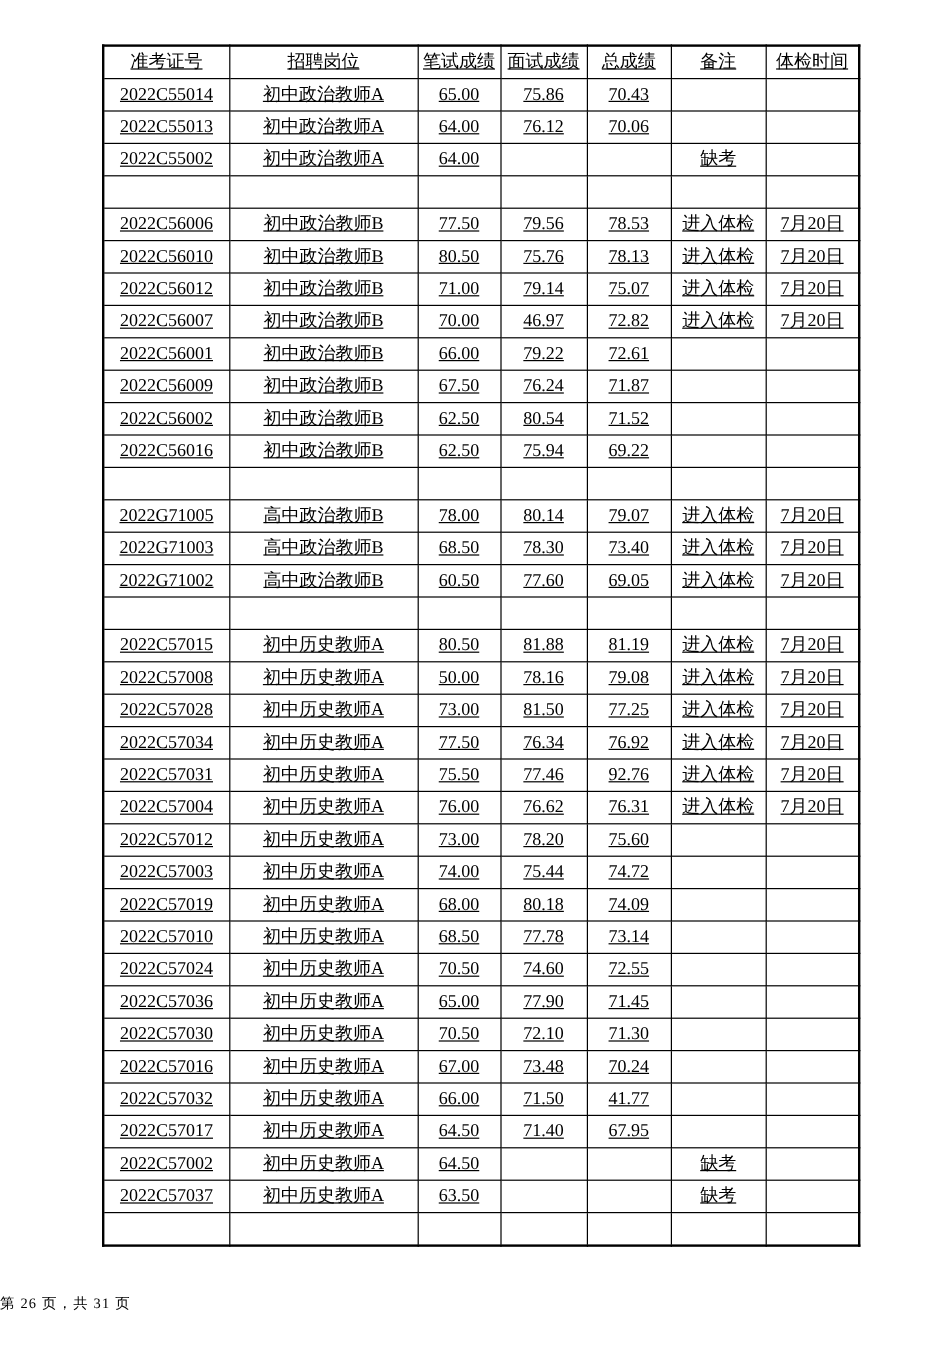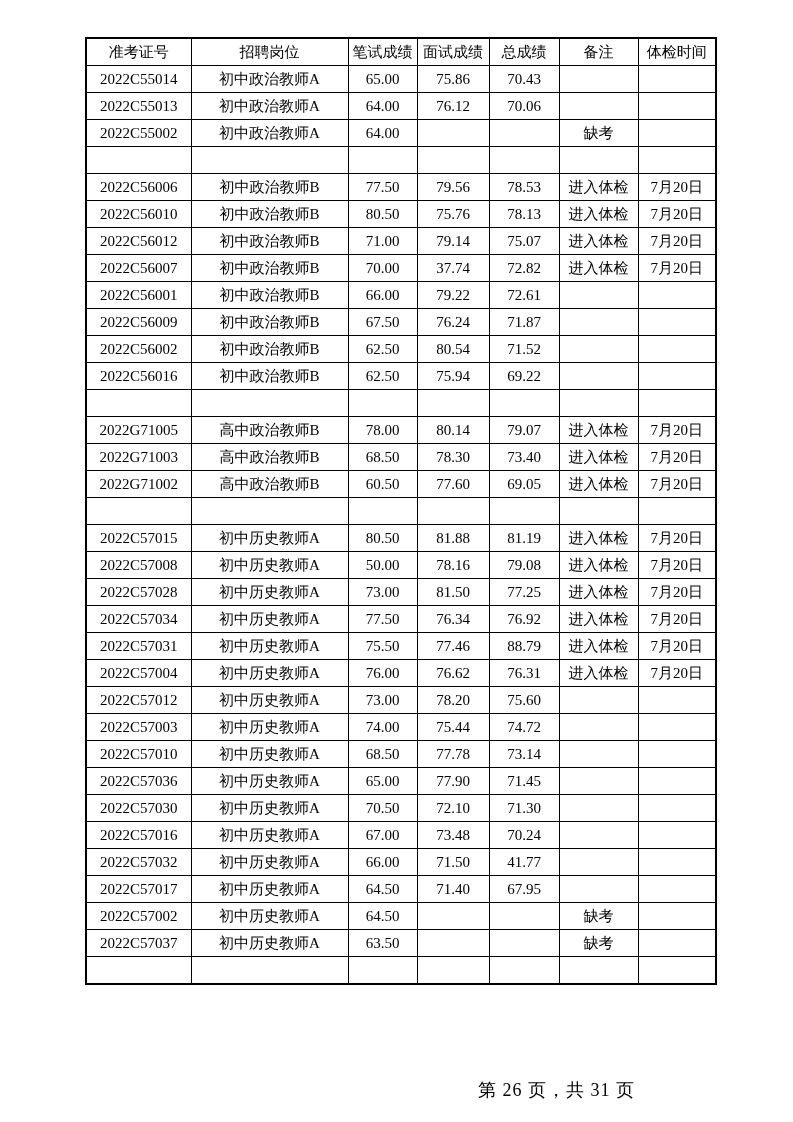--- a/index.html
+++ b/index.html
@@ -19,41 +19,42 @@
     position: absolute;
     inset: 0;
   }
   table.results-table {
     position: absolute;
     left: 85px;
     top: 37px;
     border-collapse: collapse;
     table-layout: fixed;
     border: 2px solid #000000;
+    text-decoration: underline;
   }
   table.results-table th,
   table.results-table td {
     border: 1px solid #000000;
     height: 26px;
     padding: 0 2px;
     text-align: center;
     vertical-align: middle;
     font-size: 15px;
     font-weight: normal;
     line-height: 1;
     white-space: nowrap;
     overflow: hidden;
   }
   .footer {
     position: absolute;
     top: 1078px;
     left: 0;
     width: 635px;
-    text-align: right;
-    font-size: 18px;
+    text-align: left;
+    font-size: 12px;
     letter-spacing: 1px;
   }
 </style>
 </head>
 <body>
 
 <div class="page">
 
   <table class="results-table">
     <colgroup>
@@ -137,21 +138,21 @@
           <td>71.00</td>
           <td>79.14</td>
           <td>75.07</td>
           <td>进入体检</td>
           <td>7月20日</td>
         </tr>
         <tr>
           <td>2022C56007</td>
           <td>初中政治教师B</td>
           <td>70.00</td>
-          <td>37.74</td>
+          <td>46.97</td>
           <td>72.82</td>
           <td>进入体检</td>
           <td>7月20日</td>
         </tr>
         <tr>
           <td>2022C56001</td>
           <td>初中政治教师B</td>
           <td>66.00</td>
           <td>79.22</td>
           <td>72.61</td>
@@ -264,21 +265,21 @@
           <td>76.34</td>
           <td>76.92</td>
           <td>进入体检</td>
           <td>7月20日</td>
         </tr>
         <tr>
           <td>2022C57031</td>
           <td>初中历史教师A</td>
           <td>75.50</td>
           <td>77.46</td>
-          <td>88.79</td>
+          <td>92.76</td>
           <td>进入体检</td>
           <td>7月20日</td>
         </tr>
         <tr>
           <td>2022C57004</td>
           <td>初中历史教师A</td>
           <td>76.00</td>
           <td>76.62</td>
           <td>76.31</td>
           <td>进入体检</td>
@@ -296,25 +297,43 @@
         <tr>
           <td>2022C57003</td>
           <td>初中历史教师A</td>
           <td>74.00</td>
           <td>75.44</td>
           <td>74.72</td>
           <td></td>
           <td></td>
         </tr>
         <tr>
+          <td>2022C57019</td>
+          <td>初中历史教师A</td>
+          <td>68.00</td>
+          <td>80.18</td>
+          <td>74.09</td>
+          <td></td>
+          <td></td>
+        </tr>
+        <tr>
           <td>2022C57010</td>
           <td>初中历史教师A</td>
           <td>68.50</td>
           <td>77.78</td>
           <td>73.14</td>
+          <td></td>
+          <td></td>
+        </tr>
+        <tr>
+          <td>2022C57024</td>
+          <td>初中历史教师A</td>
+          <td>70.50</td>
+          <td>74.60</td>
+          <td>72.55</td>
           <td></td>
           <td></td>
         </tr>
         <tr>
           <td>2022C57036</td>
           <td>初中历史教师A</td>
           <td>65.00</td>
           <td>77.90</td>
           <td>71.45</td>
           <td></td>

